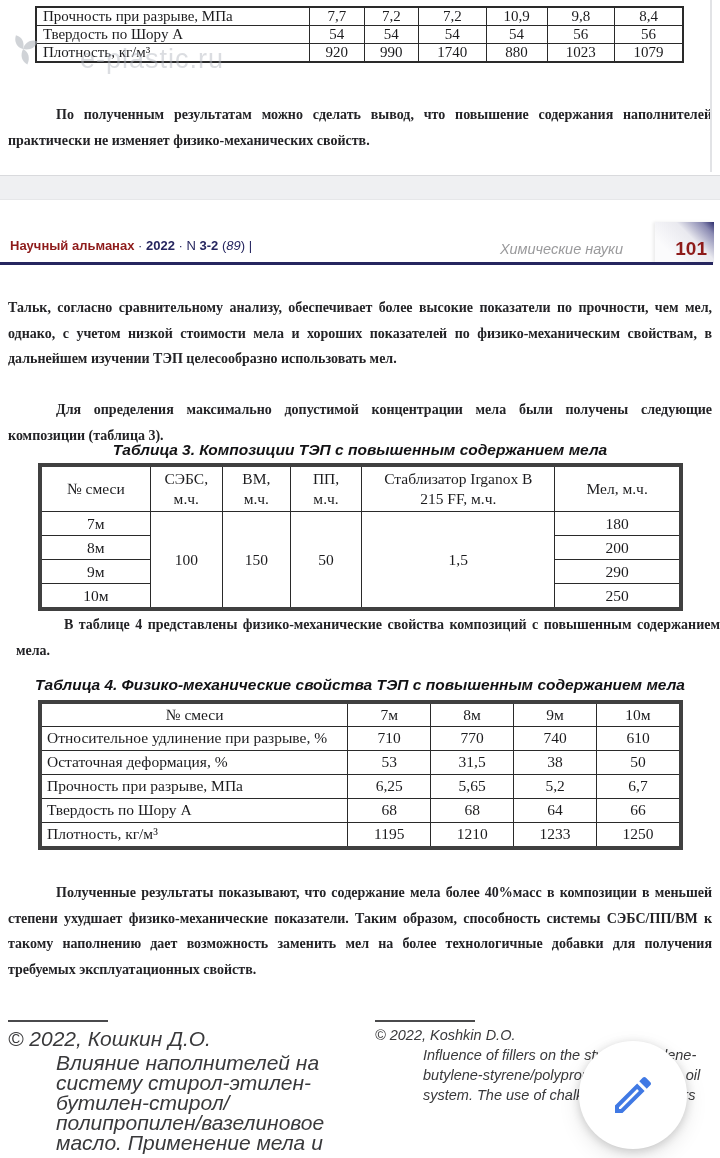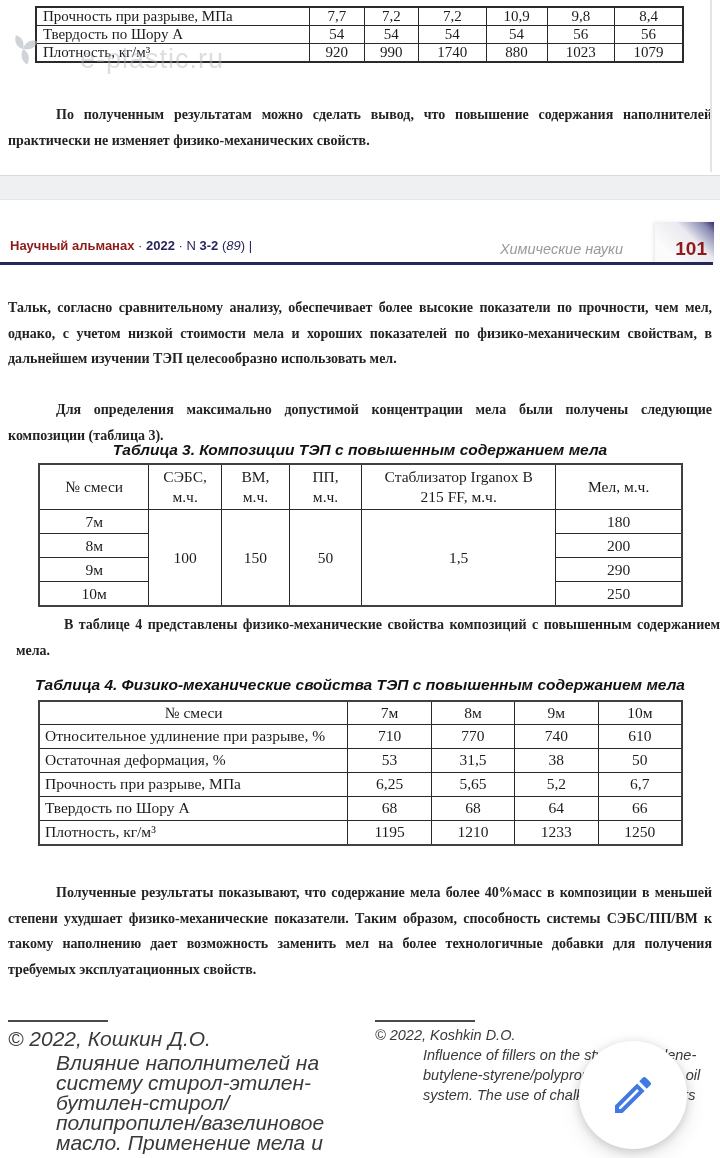--- a/index.html
+++ b/index.html
@@ -85,21 +85,21 @@
     position: absolute; left: 0; width: 720px; text-align: center;
     font-family: "Liberation Sans", sans-serif; font-weight: bold; font-style: italic;
     font-size: 15.5px; color: #121214;
   }
   .cap3 { top: 441px; }
   .cap4 { top: 676px; }
 
   .doc-table {
     position: absolute; left: 38px; width: 645px;
     border-collapse: collapse; font-size: 15.5px; color: #1c1c1e;
-    border: 2px solid #404040;
+    border: 4px solid #404040;
   }
   .doc-table td {
     border: 1px solid #2a2a2a; text-align: center;
     padding: 1px 5px; line-height: 20px;
   }
   .t3 { top: 463px; }
   .t3 .hdr td { height: 42px; vertical-align: middle; white-space: pre-line; }
   .t3 .data td { height: 21px; }
   .t3 .merged { vertical-align: middle; }
   .t3 .c0 { width: 100px; } .t3 .c1 { width: 62px; } .t3 .c2 { width: 58px; }

